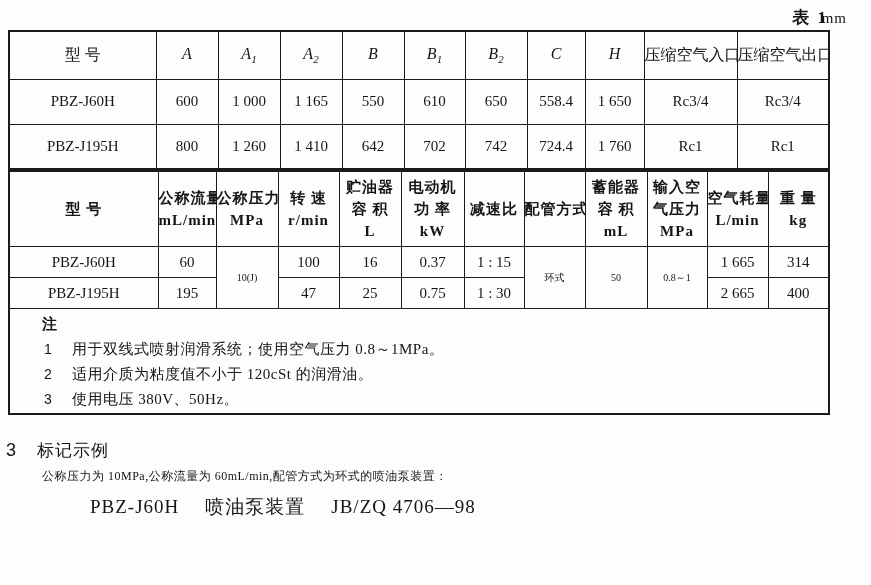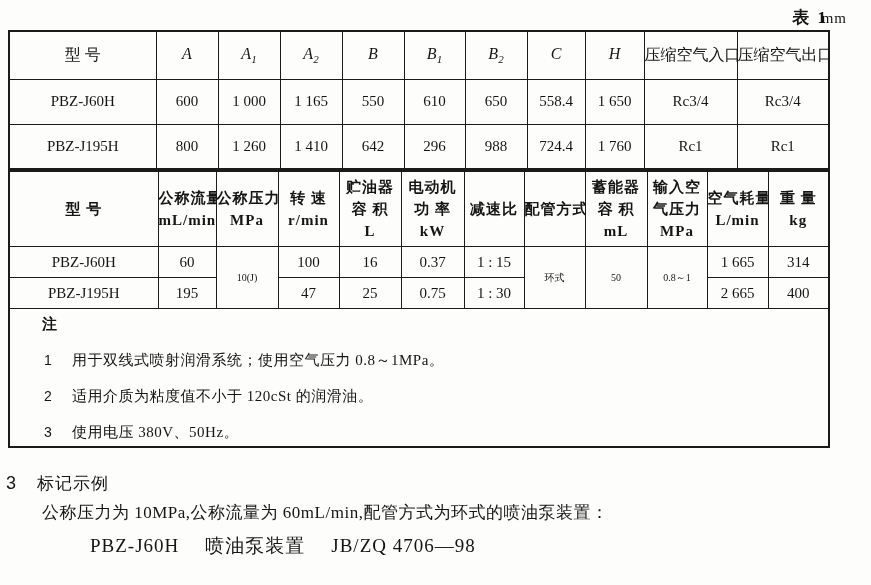--- a/index.html
+++ b/index.html
@@ -38,28 +38,28 @@
   .t1 .dim sub { font-size: 11px; font-style: italic; }
 
   .t2 .head th { padding: 4px 0; vertical-align: middle; }
   .t2 .head .hl { display: block; line-height: 22px; font-size: 15px; font-weight: bold; letter-spacing: 1px; }
   .t2 .head .hl:empty { display: none; }
   .t2 td { height: 31px; }
   .t2 td.merged { font-size: 10px; }
 
   .notes-cell { text-align: left; vertical-align: top; height: 95px; padding: 4px 8px 4px 18px; white-space: normal; }
   .note-label { font-weight: bold; font-size: 15px; margin: 2px 0 0 14px; }
-  .note-line { margin: 17px 0 0 16px; font-size: 15px; letter-spacing: 0.5px; }
+  .note-line { margin: 6px 0 0 16px; font-size: 15px; letter-spacing: 0.5px; }
   .nnum { display: inline-block; min-width: 12px; margin-right: 16px; font-family: "Liberation Sans", sans-serif; font-size: 14px; }
 
   
   .sec { margin: 10px 0 0 6px; font-size: 17px; letter-spacing: 1px; }
   .sec3 { margin-top: 24px; }
   .secnum { font-family: "Liberation Sans", sans-serif; font-size: 18px; margin-right: 20px; }
-  .line1 { margin: 6px 0 0 42px; font-size: 17px; letter-spacing: 0.5px; }
+  .line1 { margin: 6px 0 0 42px; font-size: 12px; letter-spacing: 0.5px; }
   .line2 { margin: 9px 0 0 90px; font-size: 19px; letter-spacing: 1px; }
   .line2 .gap { margin-left: 26px; }
 </style>
 </head>
 <body>
 
 <div class="doc">
 
   <div class="title-row">
     <div class="tbl-title">表 1</div>
@@ -106,22 +106,22 @@
       <td>1 650</td>
       <td>Rc3/4</td>
       <td>Rc3/4</td>
     </tr>
     <tr>
       <td>PBZ-J195H</td>
       <td>800</td>
       <td>1 260</td>
       <td>1 410</td>
       <td>642</td>
-      <td>296</td>
-      <td>988</td>
+      <td>702</td>
+      <td>742</td>
       <td>724.4</td>
       <td>1 760</td>
       <td>Rc1</td>
       <td>Rc1</td>
     </tr>
   </tbody>
     </table>
 
 
 

